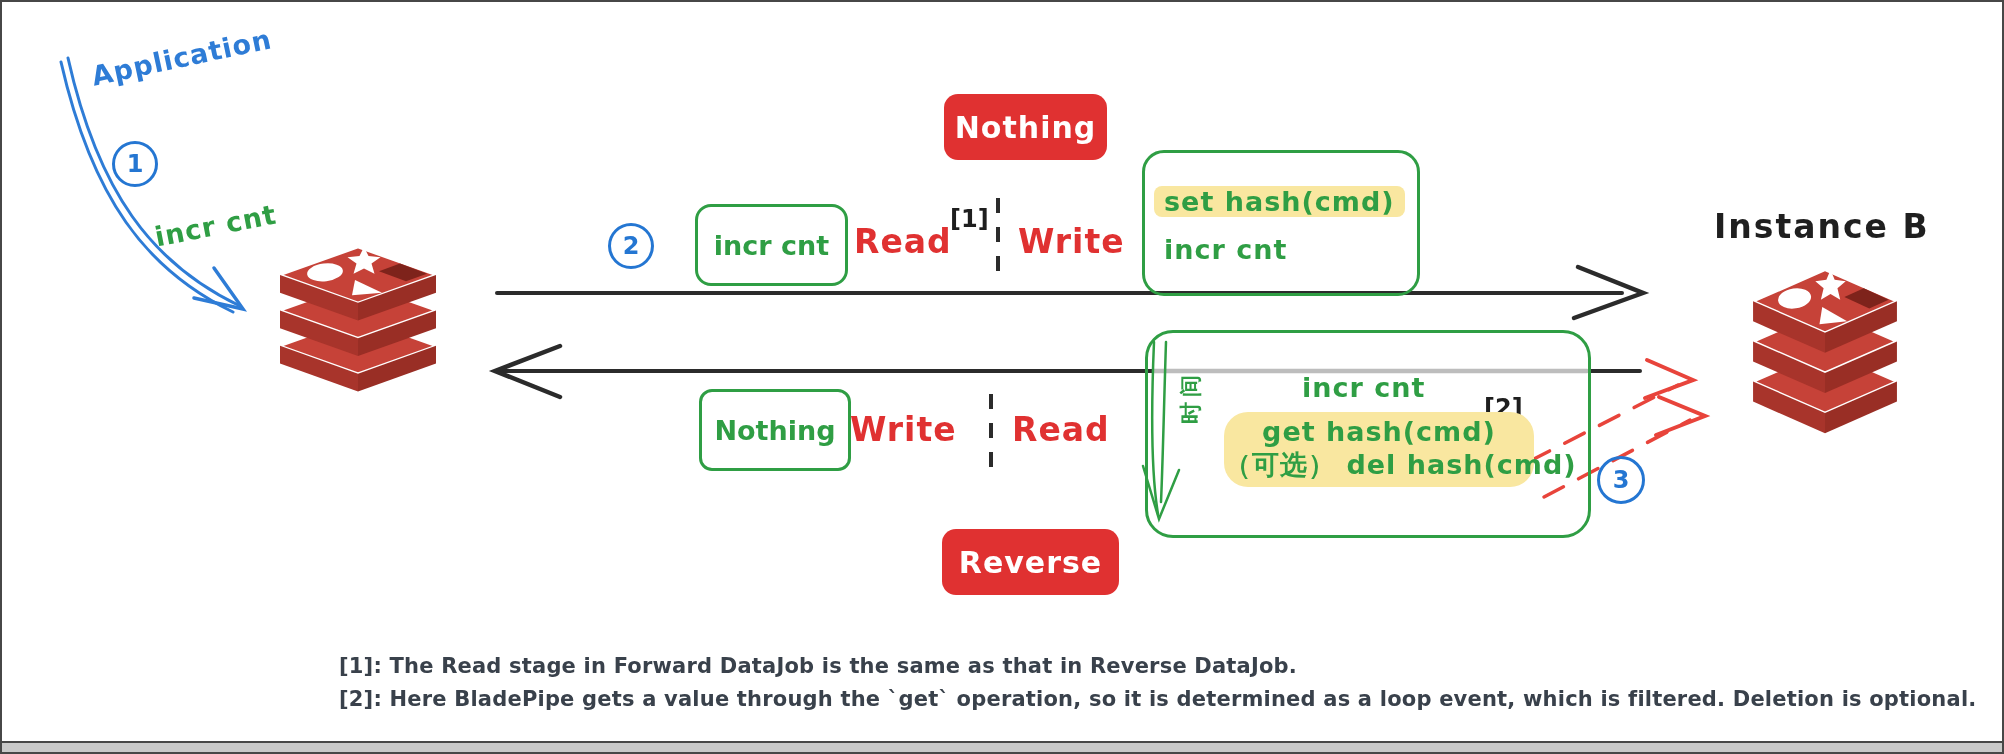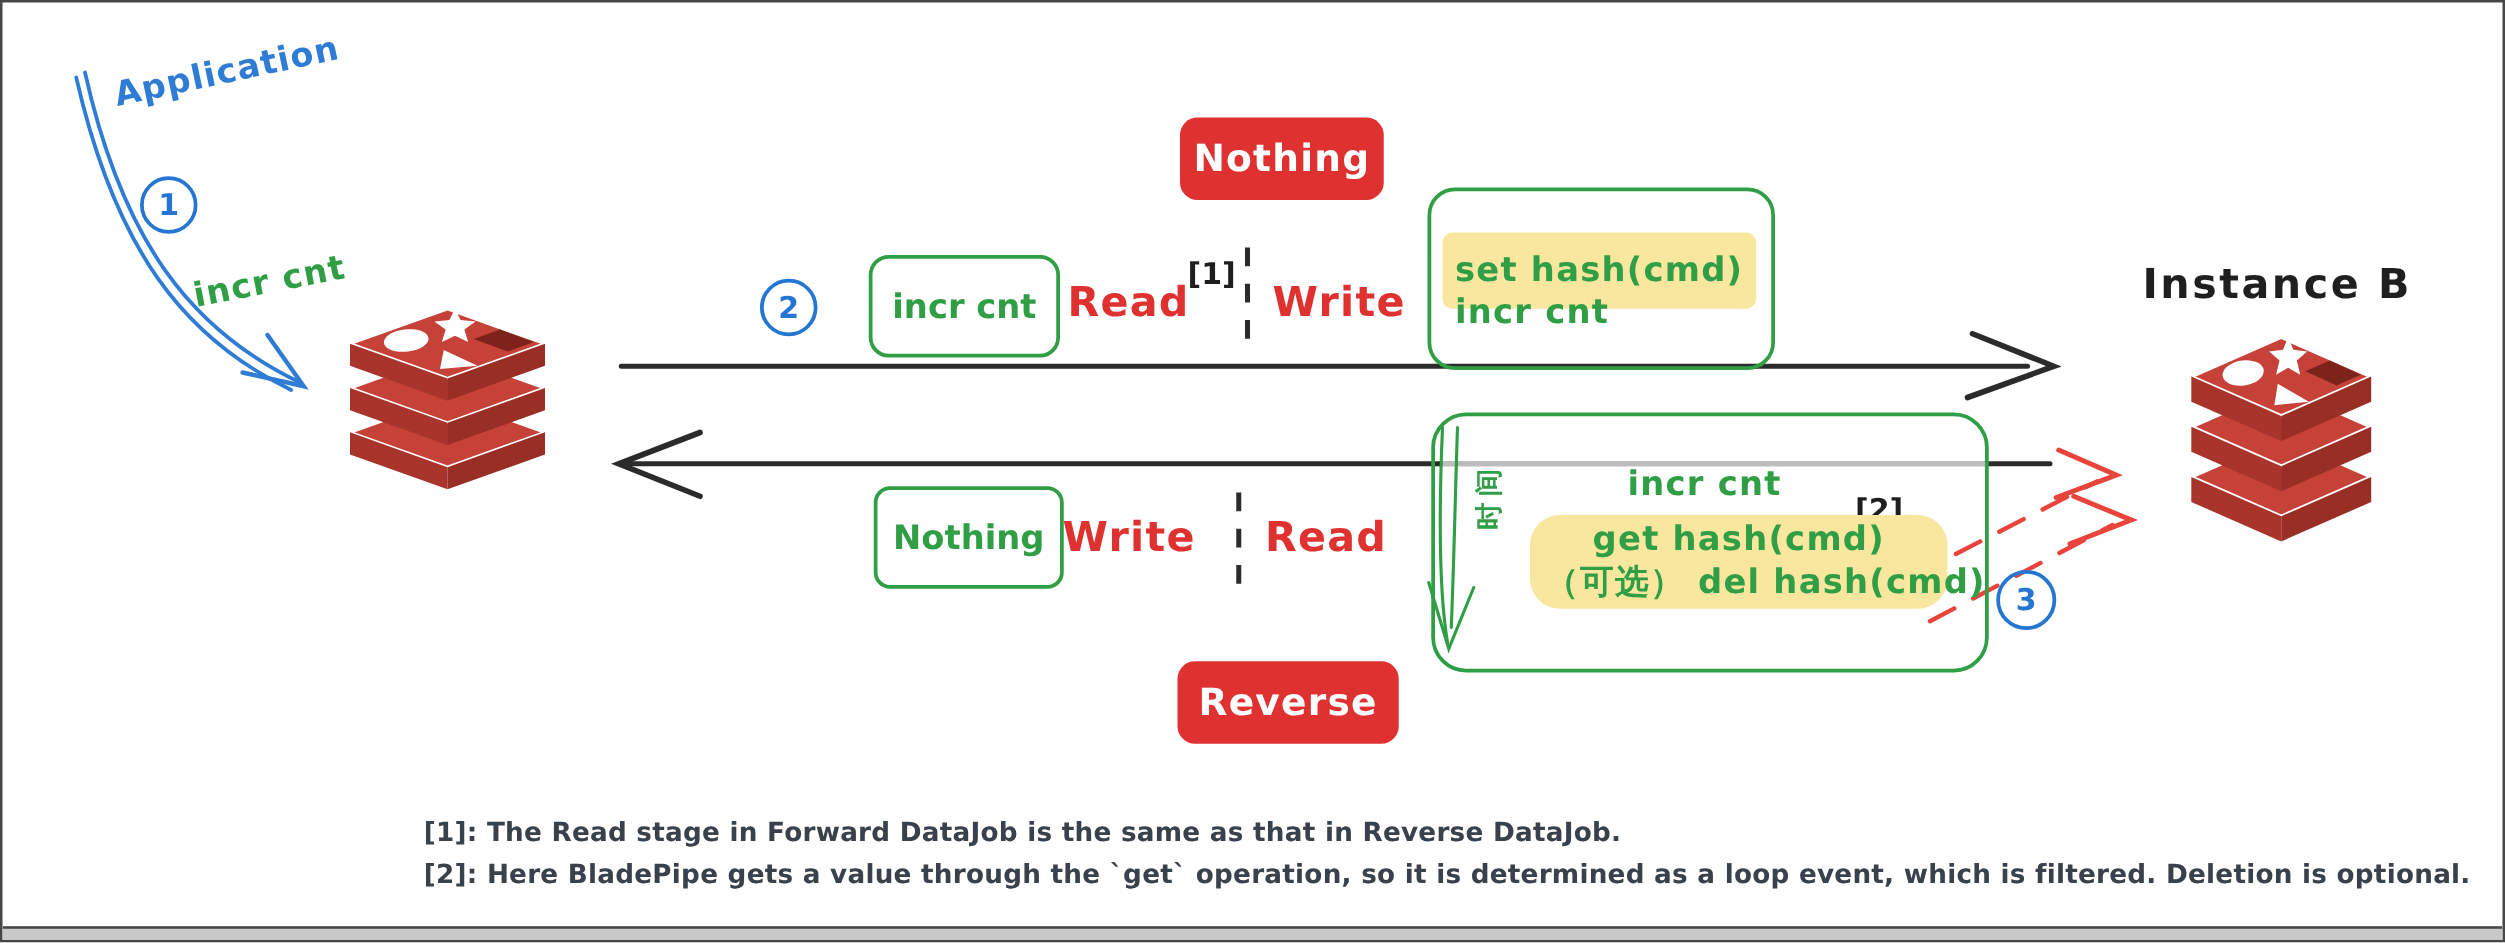--- a/index.html
+++ b/index.html
@@ -20,22 +20,22 @@
   .badge{background:#e03131;border-radius:14px;color:#ffffff;font-size:30px;font-weight:700;
          display:flex;align-items:center;justify-content:center;letter-spacing:1px;}
 
   .green-box{border:3px solid #2f9e44;border-radius:16px;display:flex;align-items:center;justify-content:center;
              color:#2f9e44;font-size:27px;font-weight:700;background:#ffffff;}
   .big-green-box{border:3px solid #2f9e44;border-radius:28px;background:transparent;}
 
   .rw{color:#e03131;font-size:33px;font-weight:700;letter-spacing:1px;}
   .ref{color:#1e1e1e;font-size:24px;font-weight:700;}
   .cmd{color:#2f9e44;font-size:27px;font-weight:700;letter-spacing:1px;white-space:nowrap;}
-  .hl{background:#f9e7a0;border-radius:8px;padding:15px 10px;}
-  .hl-block{background:#f9e7a0;border-radius:24px;padding:4px 12px;text-align:center;}
+  .hl{background:#f9e7a0;border-radius:8px;padding:0 10px;}
+  .hl-block{background:#f9e7a0;border-radius:24px;padding:4px 0;text-align:center;}
   .time-label{color:#2f9e44;font-size:22px;font-weight:700;letter-spacing:5px;transform:rotate(-90deg);white-space:nowrap;}
 
   .note{color:#39414b;font-size:21px;font-weight:700;letter-spacing:0.2px;white-space:nowrap;line-height:33px;}
 </style>
 </head>
 <body>
 
 <div id="frame">
 
   <svg class="overlay" width="2004" height="754" viewBox="0 0 2004 754">

